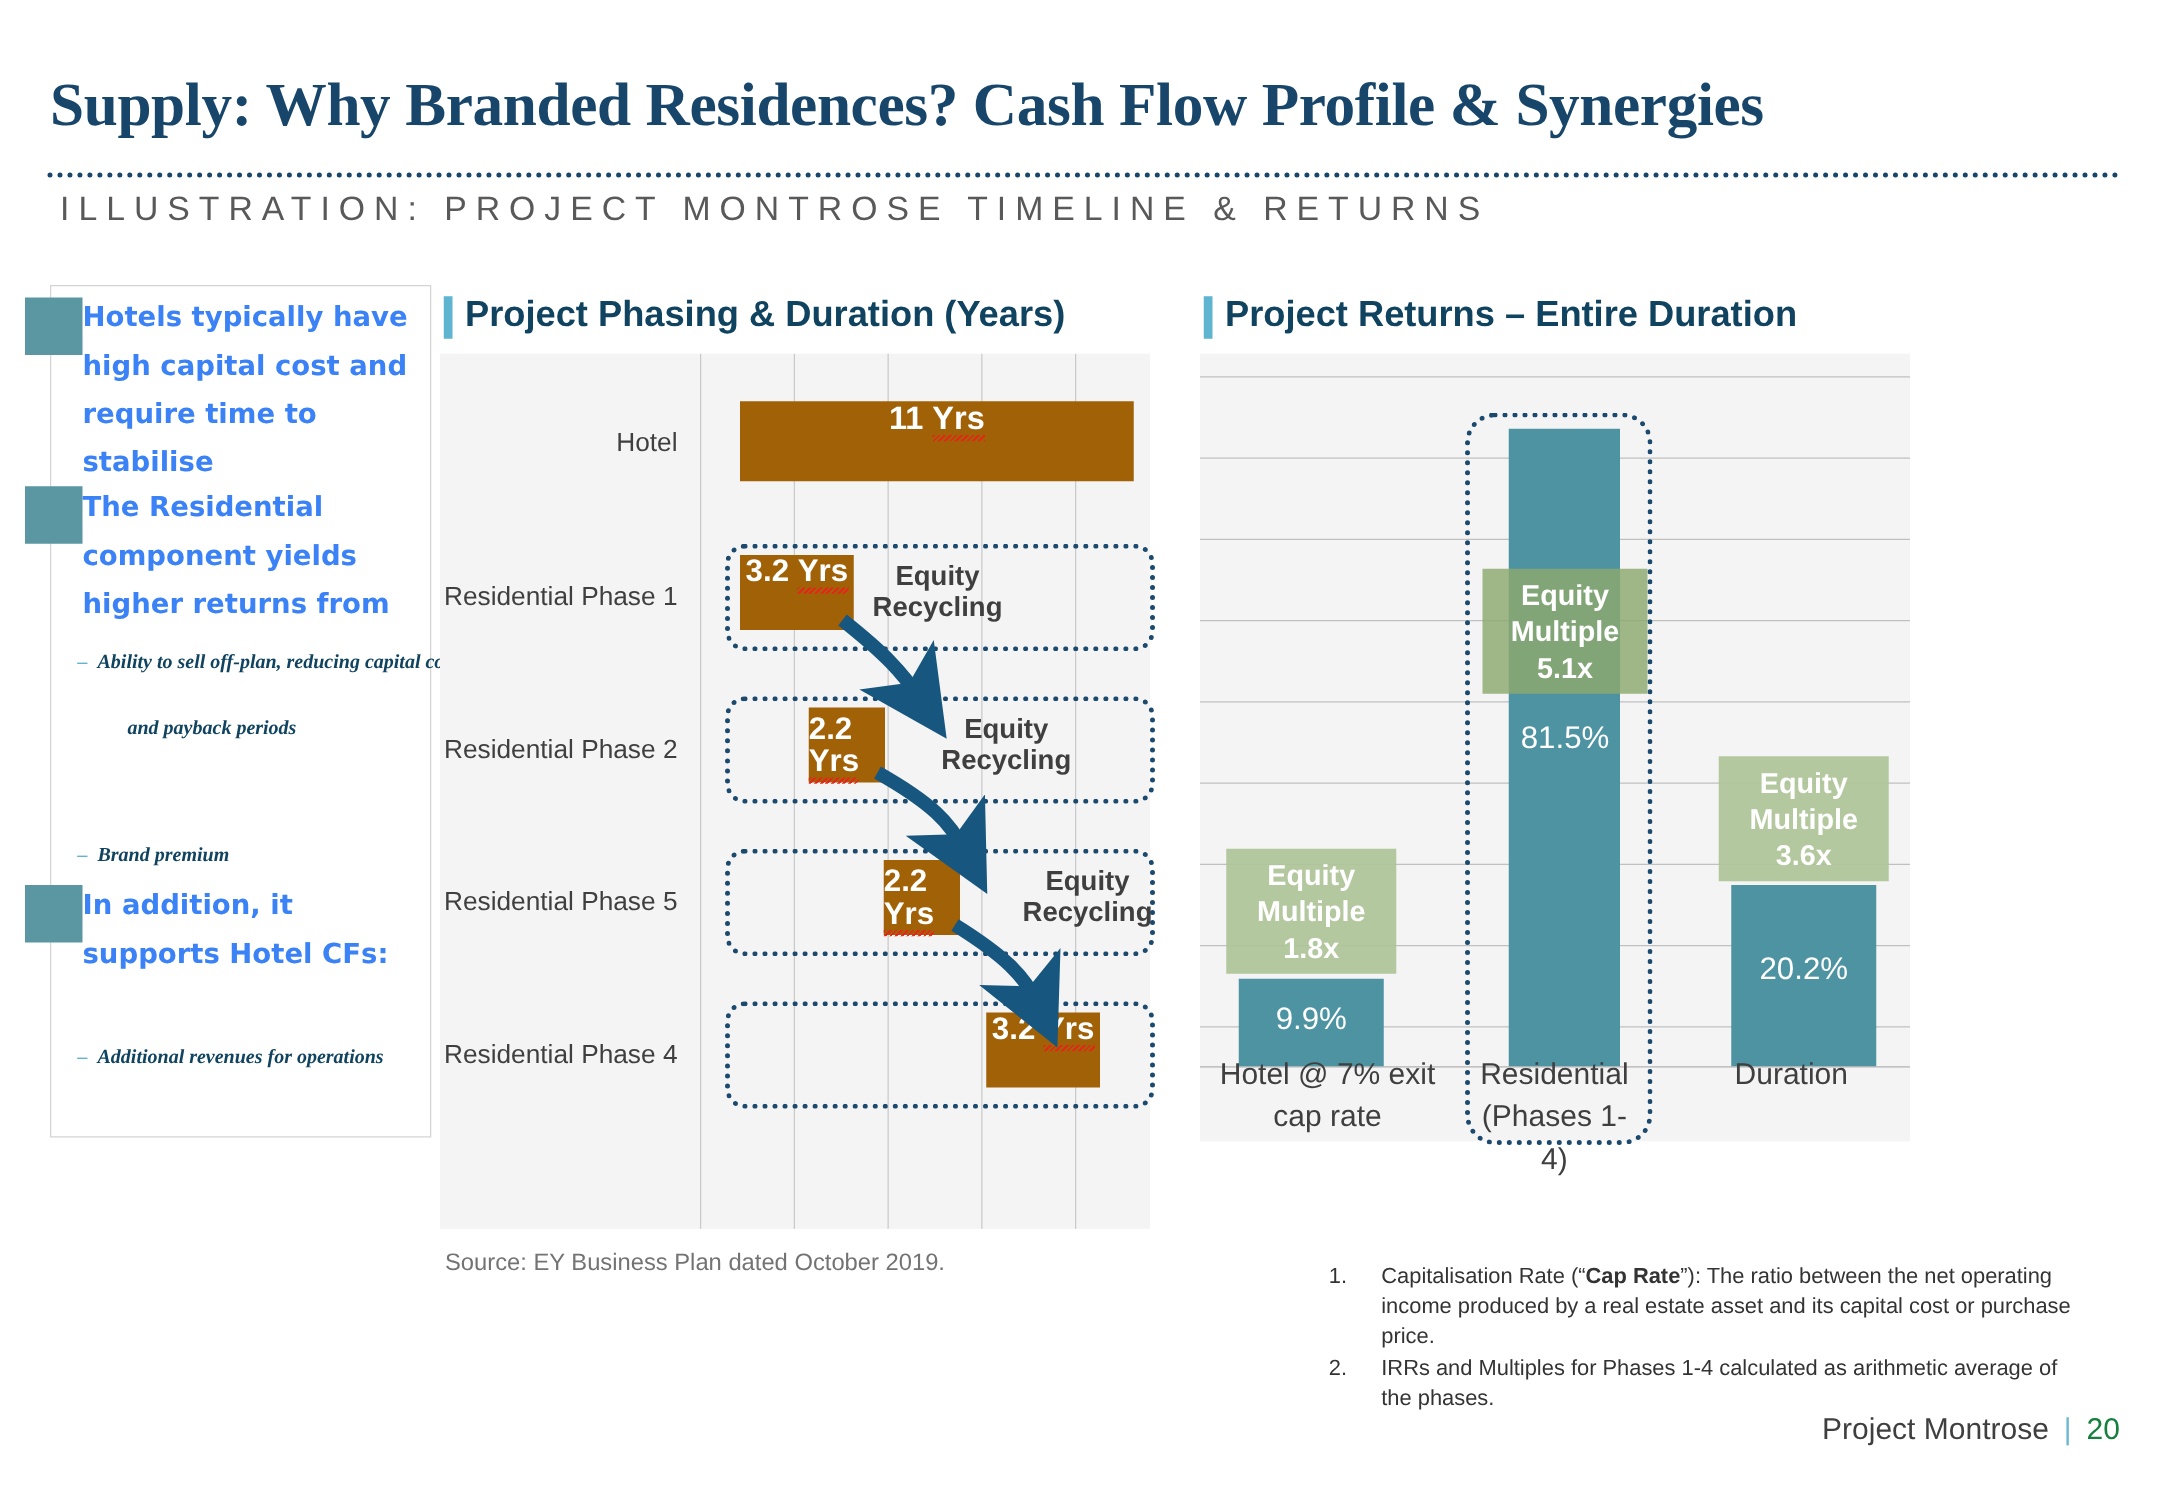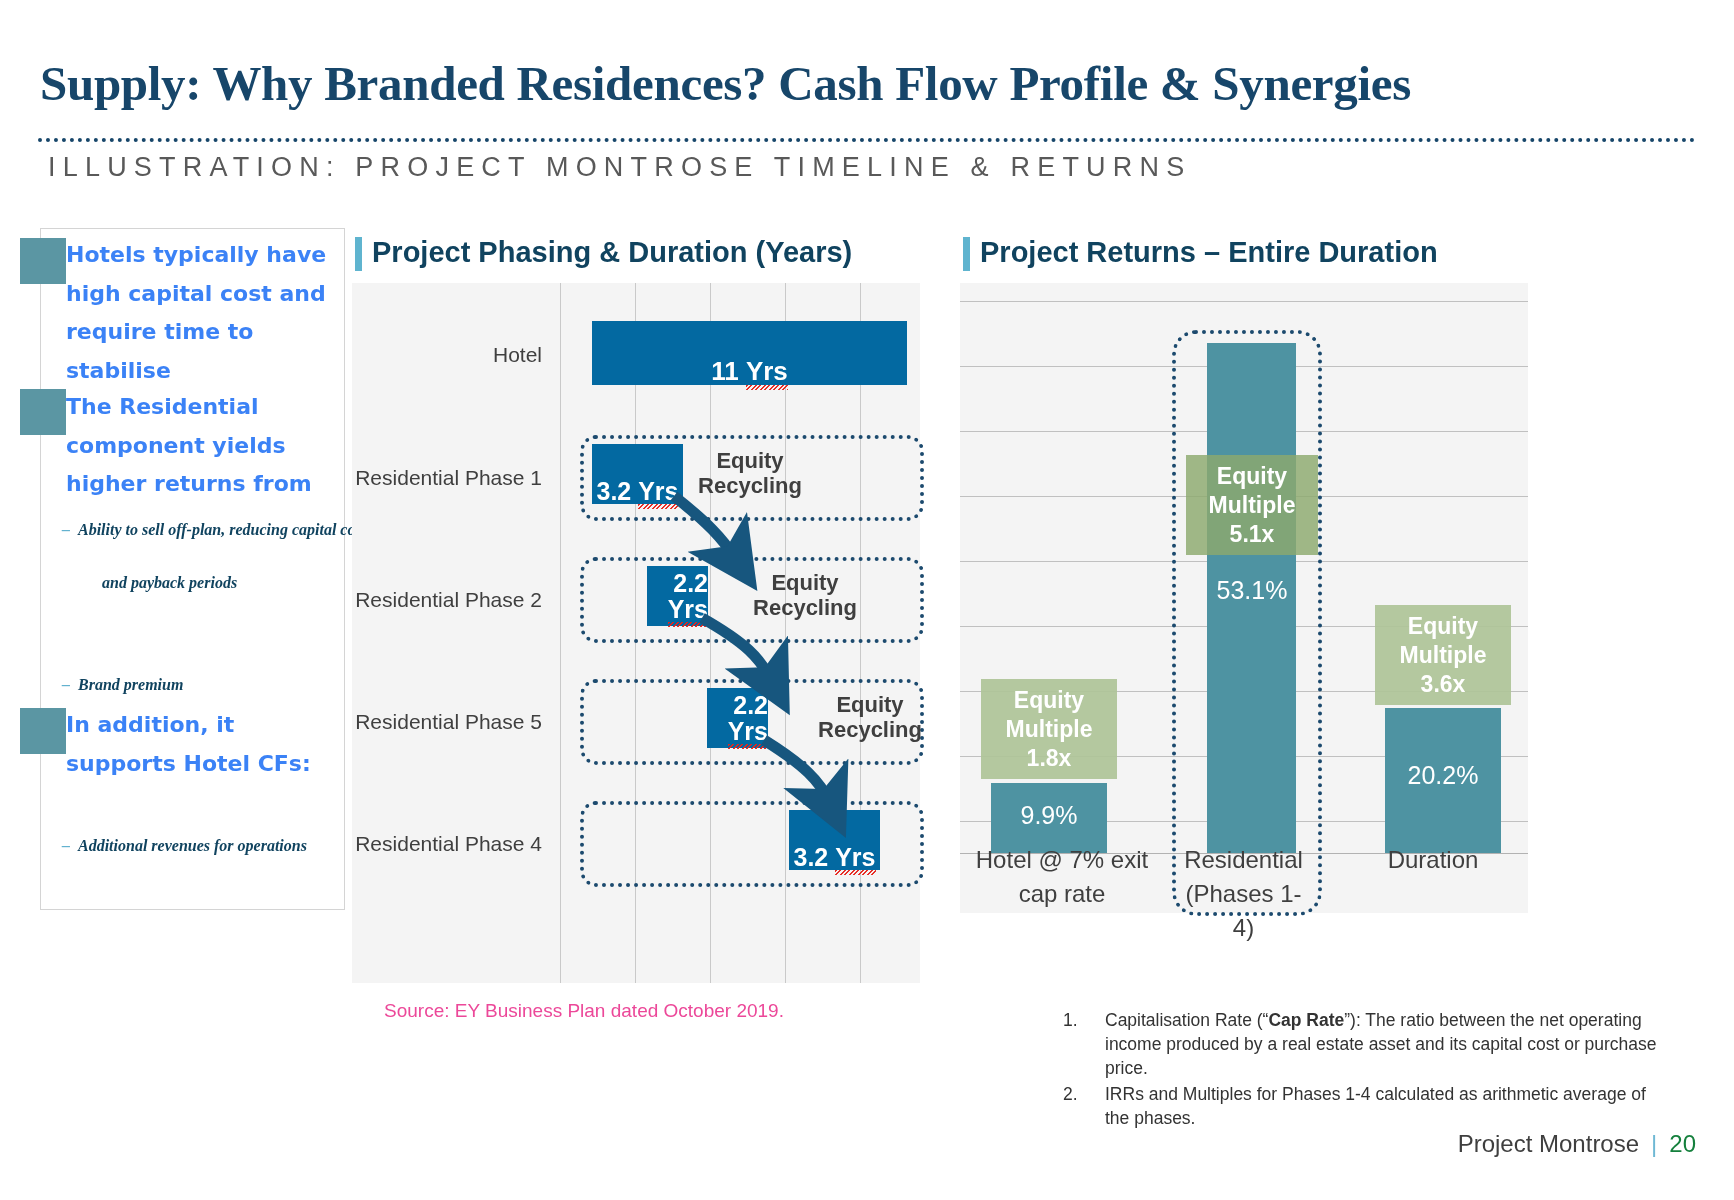--- a/index.html
+++ b/index.html
@@ -64,42 +64,42 @@
     background:#f4f4f4;
   }
   .gantt-row-label{
     position:absolute;font-size:21px;color:#3f3f3f;text-align:right;
     width:190px;left:0;
   }
   .gridline-v{
     position:absolute;top:20px;width:1px;background:#c9c9c9;height:660px;
   }
   .gantt-bar{
-    position:absolute;background:#0369a1;
-    display:flex;align-items:flex-end;justify-content:center;
+    position:absolute;background:#a16207;
+    display:flex;align-items:flex-start;justify-content:center;
     color:#ffffff;font-weight:bold;text-align:center;line-height:1.05;
   }
   .squiggle{
     position:relative;display:inline-block;
   }
   .squiggle::after{
     content:"";position:absolute;left:0;right:0;bottom:-5px;height:5px;
     background:repeating-linear-gradient(135deg,#e8231b 0 1.6px,transparent 1.6px 3.2px);
     opacity:.95;
   }
   .dotbox{
     position:absolute;border:4px dotted #1c4a6e;border-radius:16px;
     background:transparent;
   }
   .eqrec{
     position:absolute;font-size:22px;font-weight:bold;color:#3f3f3f;
     line-height:25px;text-align:center;
   }
   #gantt-source{
-    position:absolute;left:356px;top:1000px;font-size:19px;color:#ec4899;margin-left:28px;
+    position:absolute;left:356px;top:1000px;font-size:19px;color:#737373;
   }
 
   
   #ret-wrap{
     position:absolute;left:960px;top:283px;width:568px;height:630px;
     background:#f4f4f4;
   }
   .gridline-h{
     position:absolute;left:0;width:568px;height:1px;background:#c0c0c0;
   }
@@ -230,21 +230,21 @@
   <div class="gridline-h" style="top:408px;"></div>
   <div class="gridline-h" style="top:473px;"></div>
   <div class="gridline-h" style="top:538px;"></div>
   <div class="gridline-h" style="top:570px;background:#b2b2b2;"></div>
 
   <div class="ret-bar" style="left:31px;top:500px;width:116px;height:70px;"></div>
   <div class="ret-bar" style="left:247px;top:60px;width:89px;height:510px;"></div>
   <div class="ret-bar" style="left:425px;top:425px;width:116px;height:145px;"></div>
 
   <div class="ret-val" style="left:31px;top:518px;width:116px;">9.9%</div>
-  <div class="ret-val" style="left:237px;top:293px;width:110px;">53.1%</div>
+  <div class="ret-val" style="left:237px;top:293px;width:110px;">81.5%</div>
   <div class="ret-val" style="left:425px;top:478px;width:116px;">20.2%</div>
 
   <div class="eqlabel" style="left:21px;top:396px;width:136px;height:100px;">
     <span>Equity<br>Multiple<br>1.8x</span>
   </div>
   <div class="eqlabel" style="left:226px;top:172px;width:132px;height:100px;background:rgba(140,170,110,0.82);">
     <span>Equity<br>Multiple<br>5.1x</span>
   </div>
   <div class="eqlabel" style="left:415px;top:322px;width:136px;height:100px;">
     <span>Equity<br>Multiple<br>3.6x</span>

